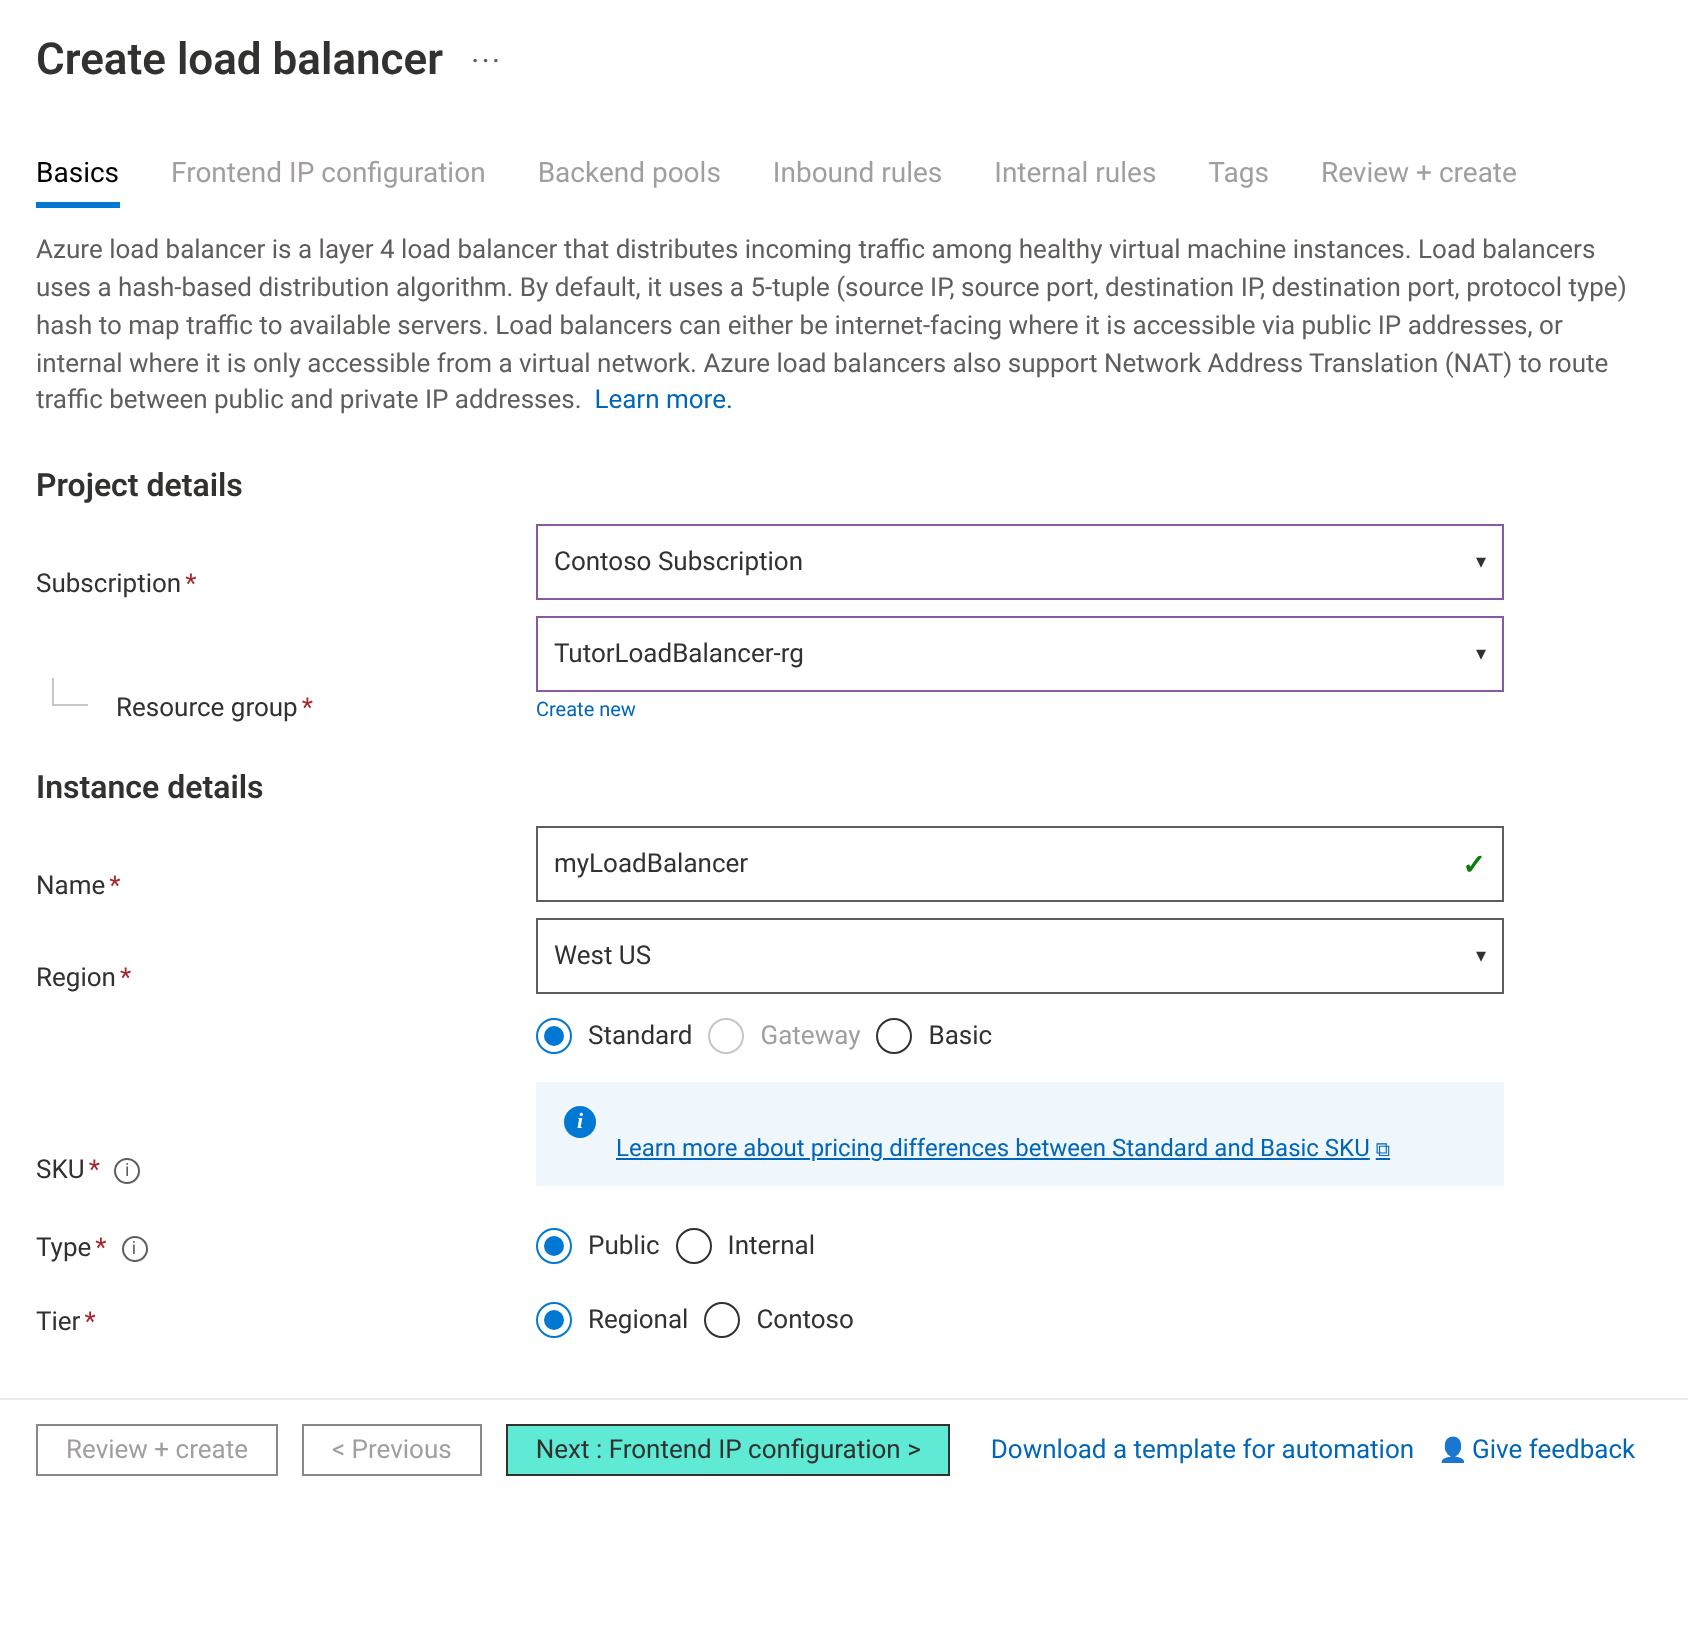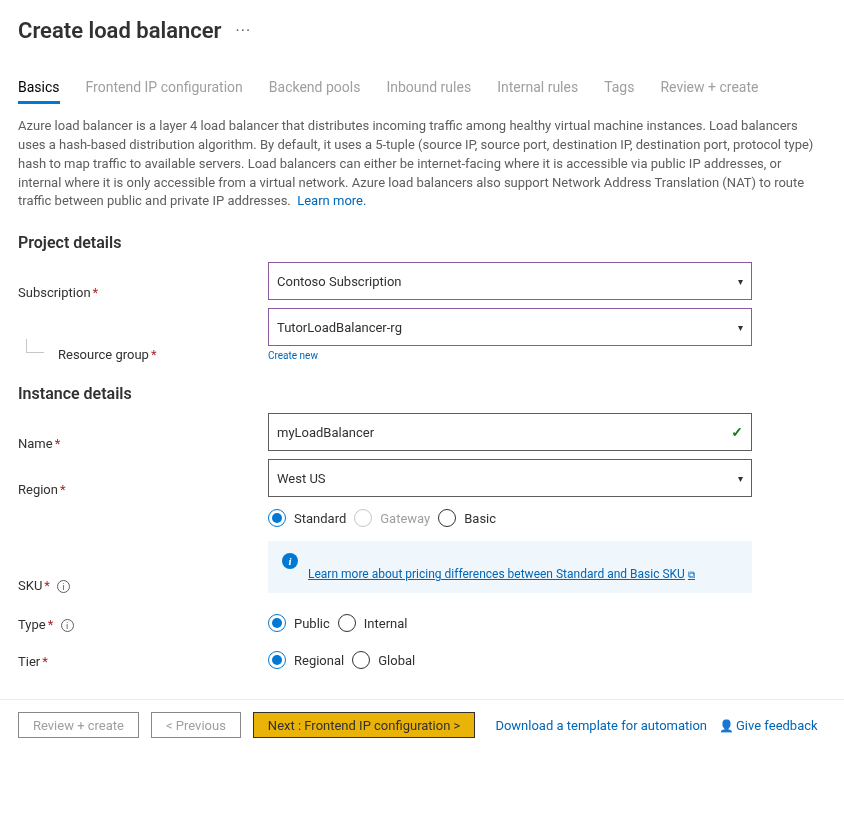--- a/index.html
+++ b/index.html
@@ -109,21 +109,21 @@
 
   .footer-bar {
     border-top: 1px solid #edebe9;
     margin-top: 30px;
     padding: 12px 18px;
     display: flex; align-items: center; gap: 12px;
   }
   .btn {
     height: 26px; padding: 0 14px;
     border: 1px solid #8a8886;
-    background: #eab308;
+    background: #5eead4;
     font-size: 13px;
     font-family: inherit;
     cursor: pointer;
   }
   .btn.disabled { color: #a19f9d; cursor: default; background: #fff; }
   .btn.primary { border-color: #323130; color: #323130; }
   .footer-links { margin-left: 8px; display: flex; align-items: center; gap: 12px; font-size: 13px; }
   .feedback-icon { font-size: 12px; margin-right: 2px; }
 </style>
 </head>
@@ -266,21 +266,21 @@
     <div class="field-col">
       <div class="radio-group">
         <div class="radio-option">
           <span class="radio-circle selected">
               <span class="radio-dot"></span>
             </span>
           <span>Regional</span>
         </div>
         <div class="radio-option">
           <span class="radio-circle"></span>
-          <span>Global</span>
+          <span>Contoso</span>
         </div>
       </div>
     </div>
   </div>
 
 </div>
 
 <div class="footer-bar">
   <button class="btn disabled">Review + create</button>
   <button class="btn disabled">&lt; Previous</button>

